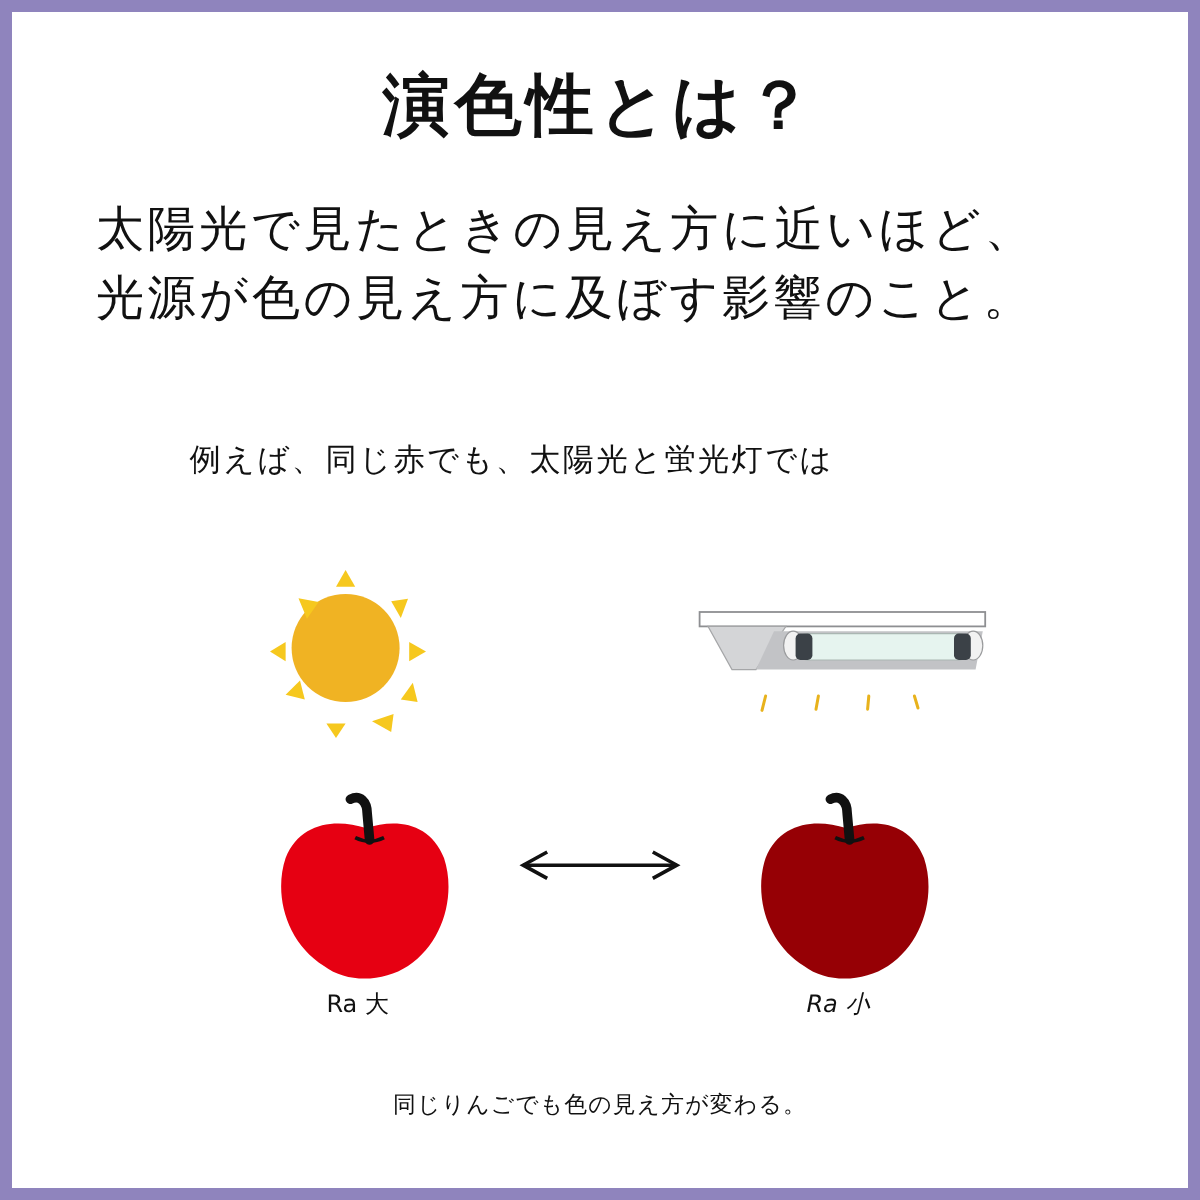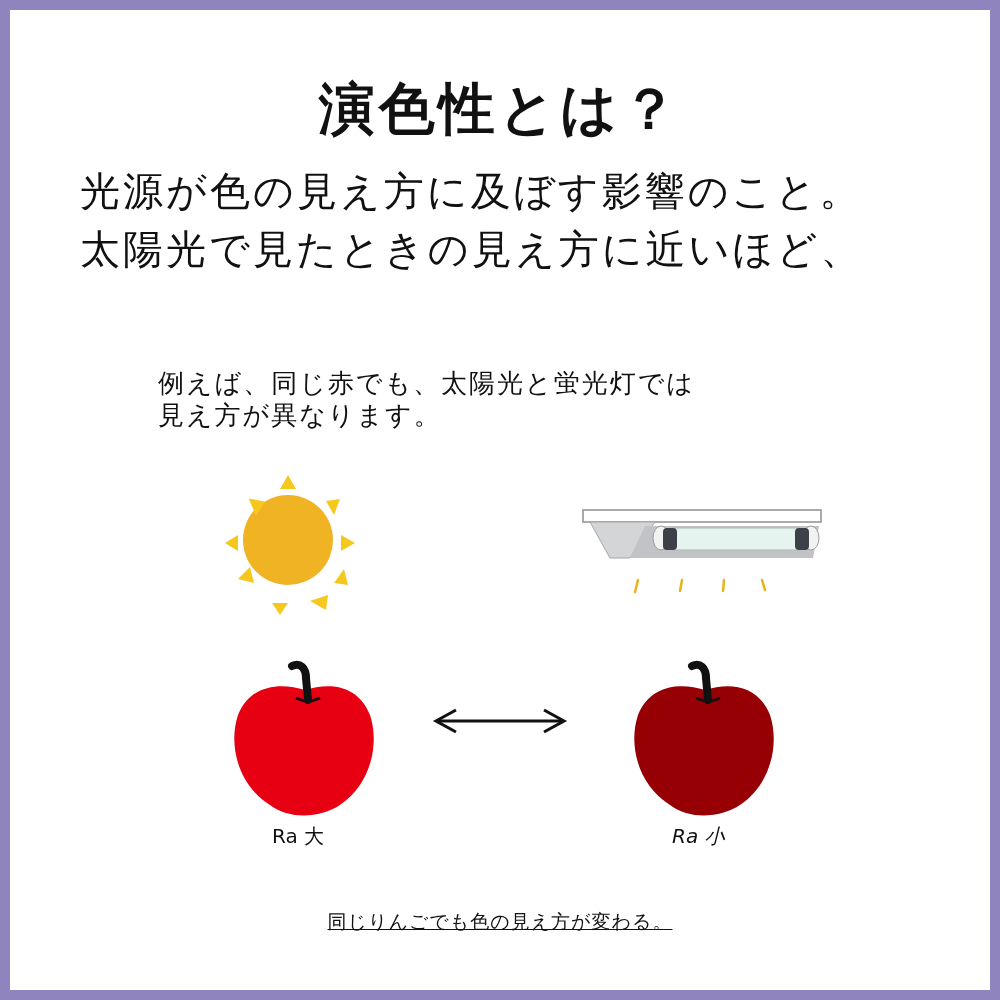--- a/index.html
+++ b/index.html
@@ -10,65 +10,63 @@
     color: #111;
   }
   .frame {
     position: absolute; left: 10px; top: 10px; width: 980px; height: 980px;
     background: #ffffff;
   }
   .title {
     position: absolute; left: 0; width: 1000px; top: 54px;
     text-align: center; font-size: 56px; font-weight: bold; letter-spacing: 4px;
     line-height: 70px;
-    margin-top: 20px;
   }
   .intro {
     position: absolute; left: 80px; top: 162px; width: 880px;
     font-size: 40px; line-height: 58px; letter-spacing: 3px;
   }
   .intro div { white-space: nowrap; }
   .example {
     position: absolute; left: 158px; top: 368px; width: 720px;
     font-size: 26px; line-height: 32px; letter-spacing: 2px;
   }
-  .example div { white-space: nowrap; font-family: Liberation Serif, serif; }
+  .example div { white-space: nowrap; }
   .sun { position: absolute; left: 210px; top: 465px; width: 160px; height: 150px; }
   .lamp { position: absolute; left: 575px; top: 500px; width: 265px; height: 110px; }
   .apple { position: absolute; width: 150px; height: 170px; }
   .apple.left { left: 230px; top: 660px; }
   .apple.right { left: 630px; top: 660px; }
   .arrow { position: absolute; left: 430px; top: 706px; width: 140px; height: 30px; }
   .ra-label {
     position: absolute; top: 822px; font-size: 20px; line-height: 28px;
     white-space: nowrap;
     text-align: center;
   }
   .ra-label.left { left: 272px; }
   .ra-label.right { left: 672px; font-style: italic; }
   .caption {
     position: absolute; left: 0; width: 1000px; top: 908px;
-    text-align: center; font-size: 19px; line-height: 26px; letter-spacing: 1px; text-decoration: underline;
+    text-align: center; font-size: 19px; line-height: 26px; letter-spacing: 1px;
   }
 </style>
 </head>
 <body>
 
 <div class="frame"></div>
 
 <div class="title">演色性とは？</div>
 
 <div class="intro">
+  <div>太陽光で見たときの見え方に近いほど、</div>
   <div>光源が色の見え方に及ぼす影響のこと。</div>
-  <div>太陽光で見たときの見え方に近いほど、</div>
 </div>
 
 <div class="example">
   <div>例えば、同じ赤でも、太陽光と蛍光灯では</div>
-  <div>見え方が異なります。</div>
 </div>
 
 <div class="sun">
   <svg width="160" height="150" viewBox="0 0 160 150">
     <circle cx="78" cy="75" r="45" fill="#f0b323"></circle>
 
     <polygon points="70,24 86,24 78,10" fill="#f6c81e"></polygon>
     <polygon points="40,32 56,38 44,50" fill="#f6c81e" transform="rotate(-10 48 40)"></polygon>
     <polygon points="116,36 130,34 124,50" fill="#f6c81e"></polygon>
     <polygon points="145,78 131,70 131,86" fill="#f6c81e"></polygon>

